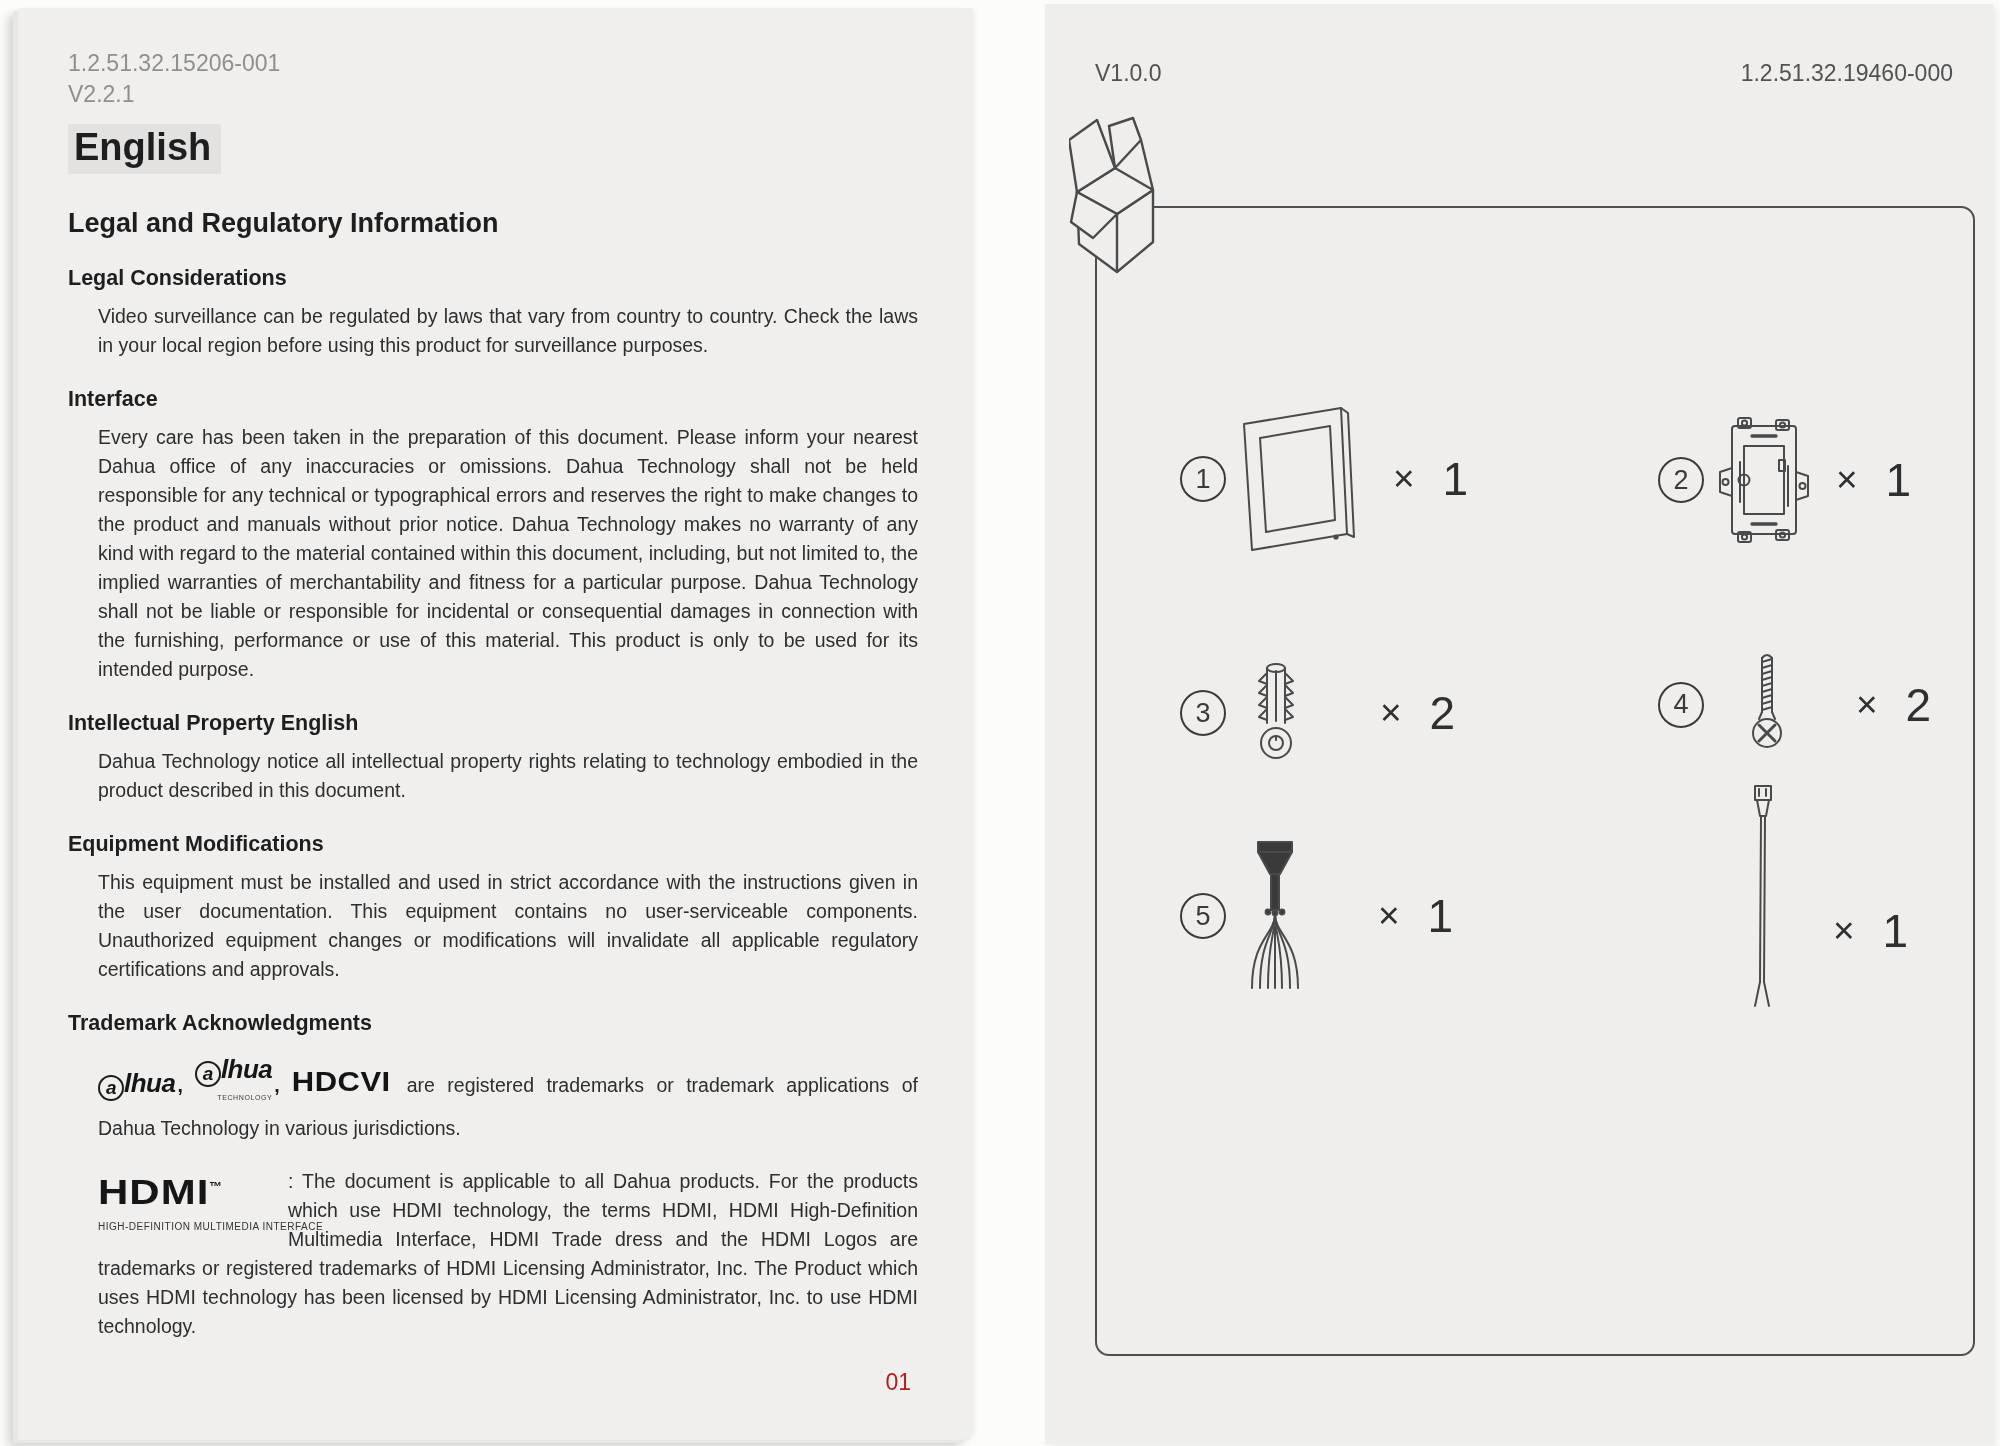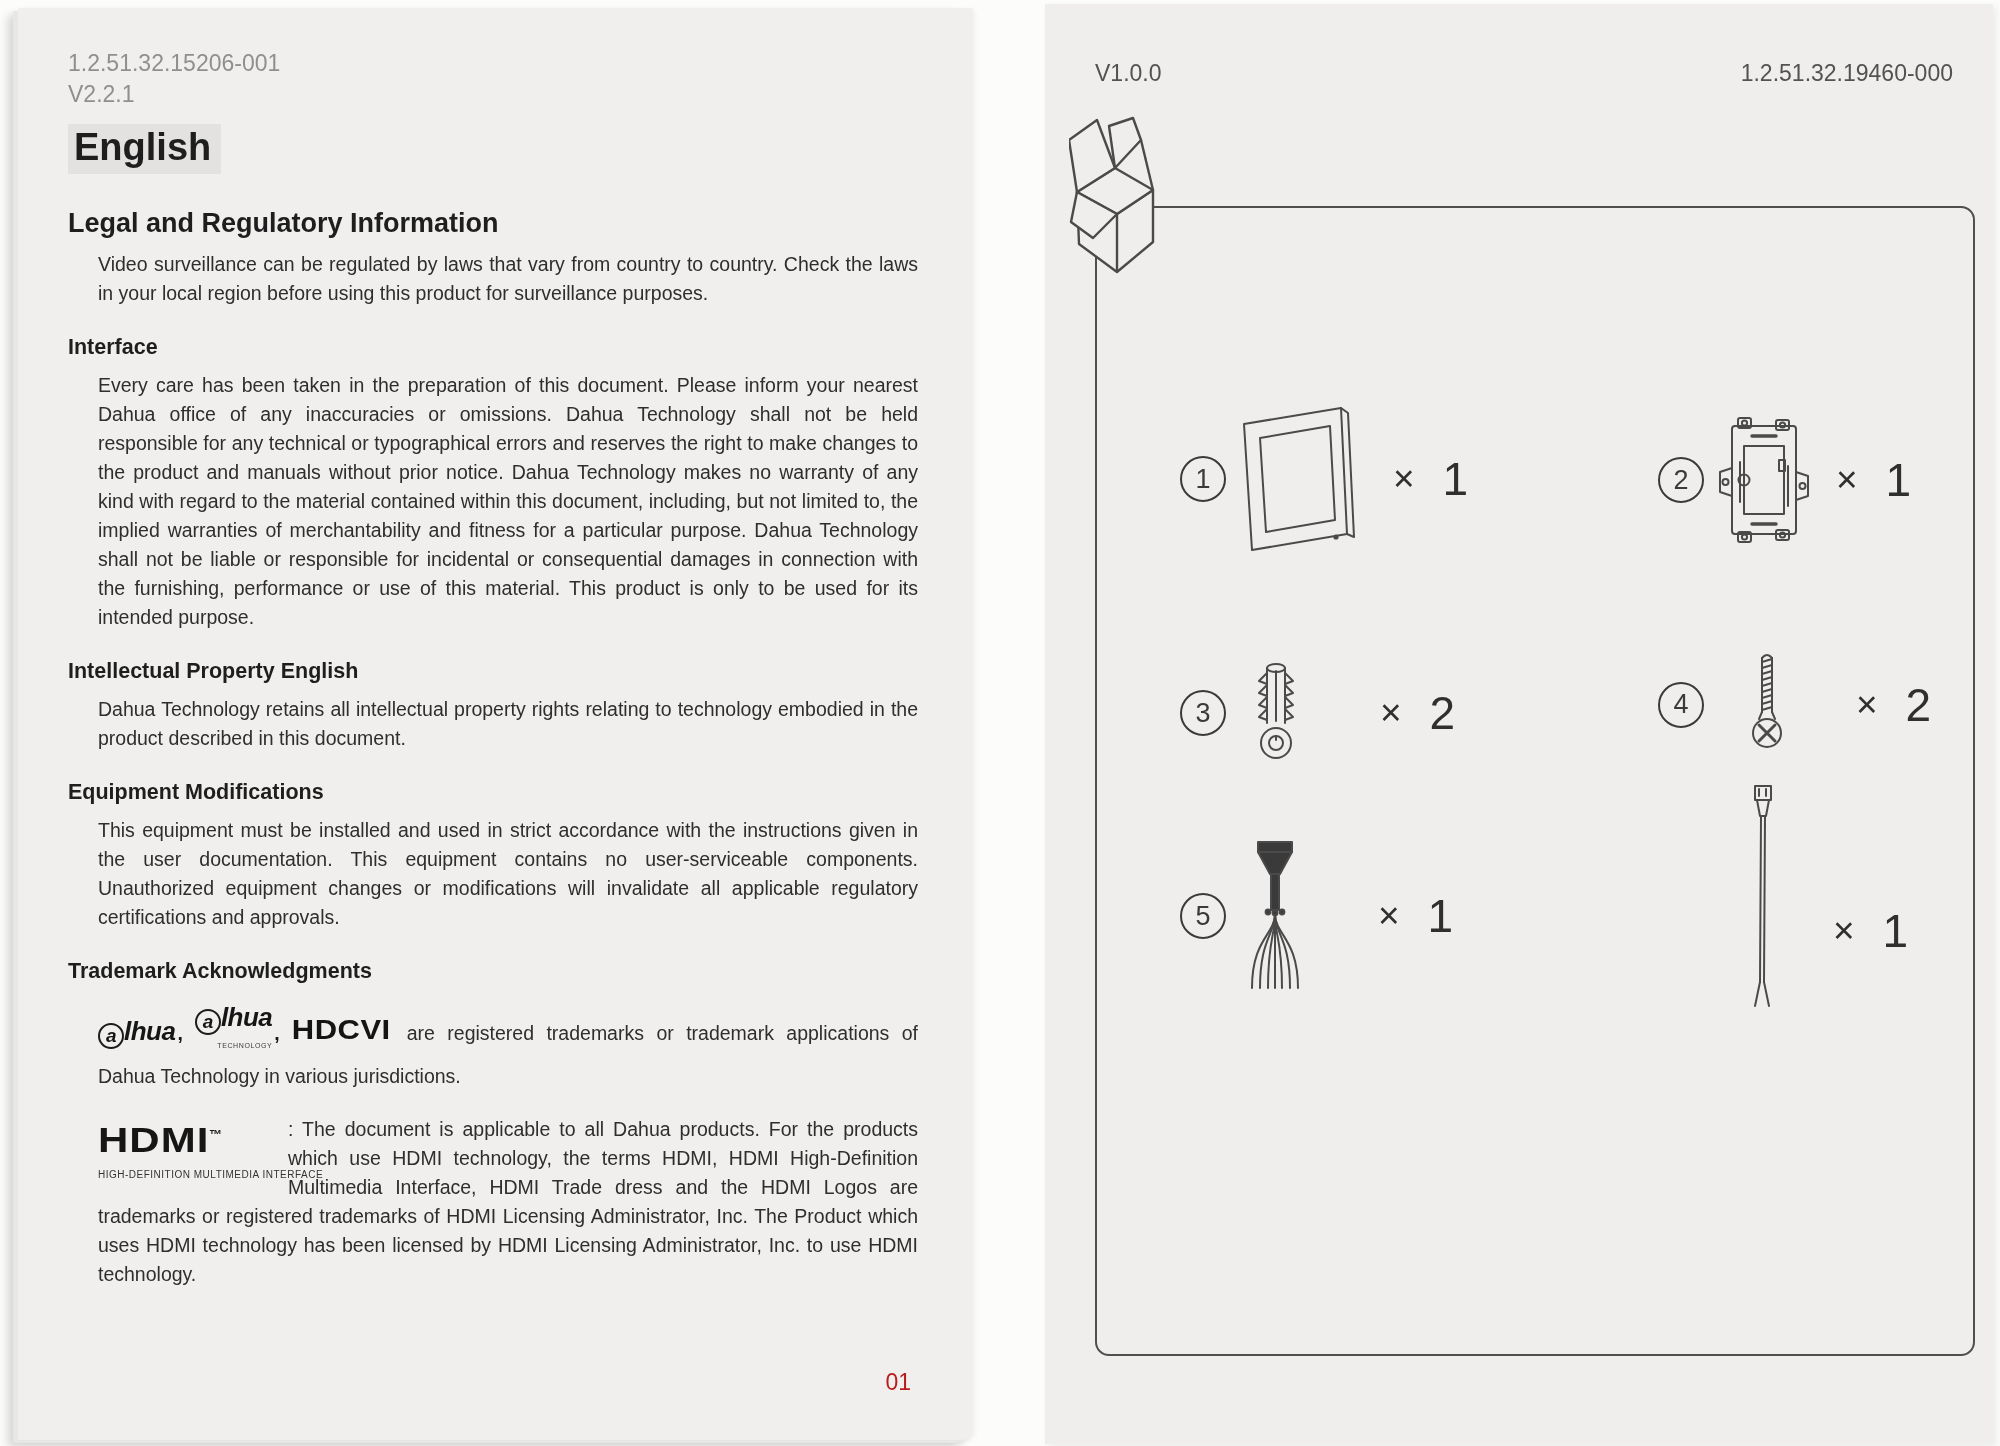--- a/index.html
+++ b/index.html
@@ -78,27 +78,28 @@
       <div>1.2.51.32.15206-001</div>
       <div>V2.2.1</div>
     </div>
 
     <div class="lang-wrap">
       <h1 class="lang">English</h1>
     </div>
 
     <h2 class="ptitle">Legal and Regulatory Information</h2>
 
+    <h3 class="sec">Legal Considerations</h3>
     <p class="pbody">Video surveillance can be regulated by laws that vary from country to country. Check the laws in your local region before using this product for surveillance purposes.</p>
 
     <h3 class="sec">Interface</h3>
     <p class="pbody">Every care has been taken in the preparation of this document. Please inform your nearest Dahua office of any inaccuracies or omissions. Dahua Technology shall not be held responsible for any technical or typographical errors and reserves the right to make changes to the product and manuals without prior notice. Dahua Technology makes no warranty of any kind with regard to the material contained within this document, including, but not limited to, the implied warranties of merchantability and fitness for a particular purpose. Dahua Technology shall not be liable or responsible for incidental or consequential damages in connection with the furnishing, performance or use of this material. This product is only to be used for its intended purpose.</p>
 
     <h3 class="sec">Intellectual Property English</h3>
-    <p class="pbody">Dahua Technology retains all intellectual property rights relating to technology embodied in the product described in this document.</p>
+    <p class="pbody">Dahua Technology notice all intellectual property rights relating to technology embodied in the product described in this document.</p>
 
     <h3 class="sec">Equipment Modifications</h3>
     <p class="pbody">This equipment must be installed and used in strict accordance with the instructions given in the user documentation. This equipment contains no user-serviceable components. Unauthorized equipment changes or modifications will invalidate all applicable regulatory certifications and approvals.</p>
 
     <h3 class="sec">Trademark Acknowledgments</h3>
     <p class="tm-para">
       <span class="dahua-logo"><span class="circ-a">a</span><span>lhua</span></span><span class="comma">,</span><span class="dahua-logo logo-tech"><span><span class="circ-a">a</span><span>lhua</span></span><span class="logo-sub">TECHNOLOGY</span></span><span class="comma">,</span><span class="hdcvi">HDCVI</span><span>are registered trademarks or trademark applications of Dahua Technology in various jurisdictions.</span>
     </p>
 
     <div class="hdmi-block">

